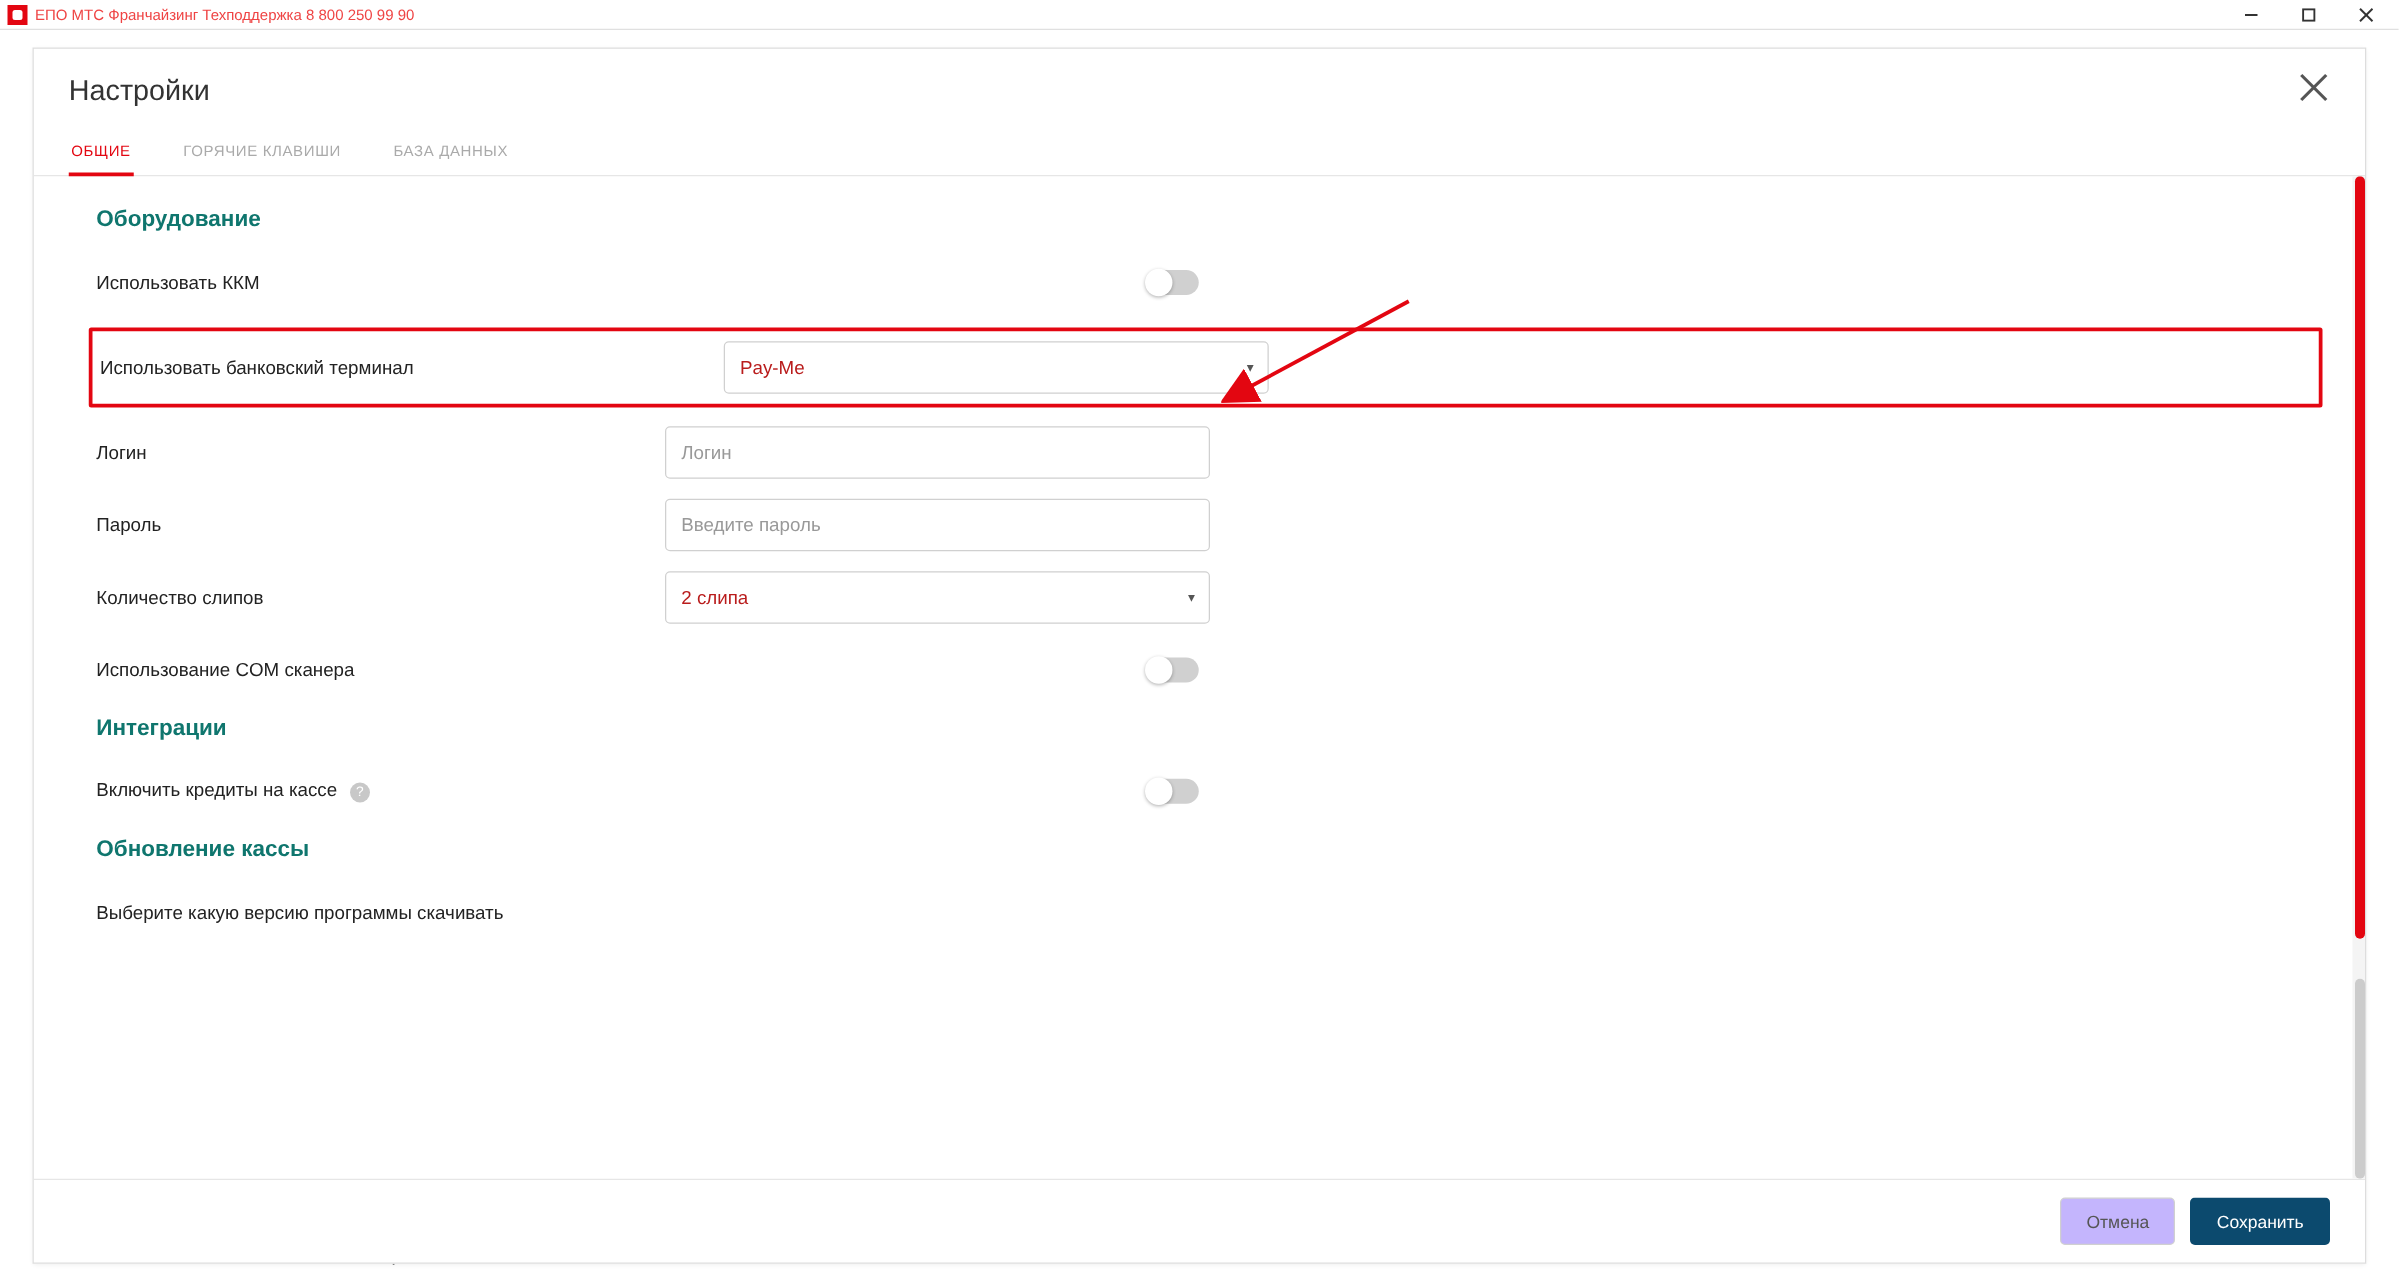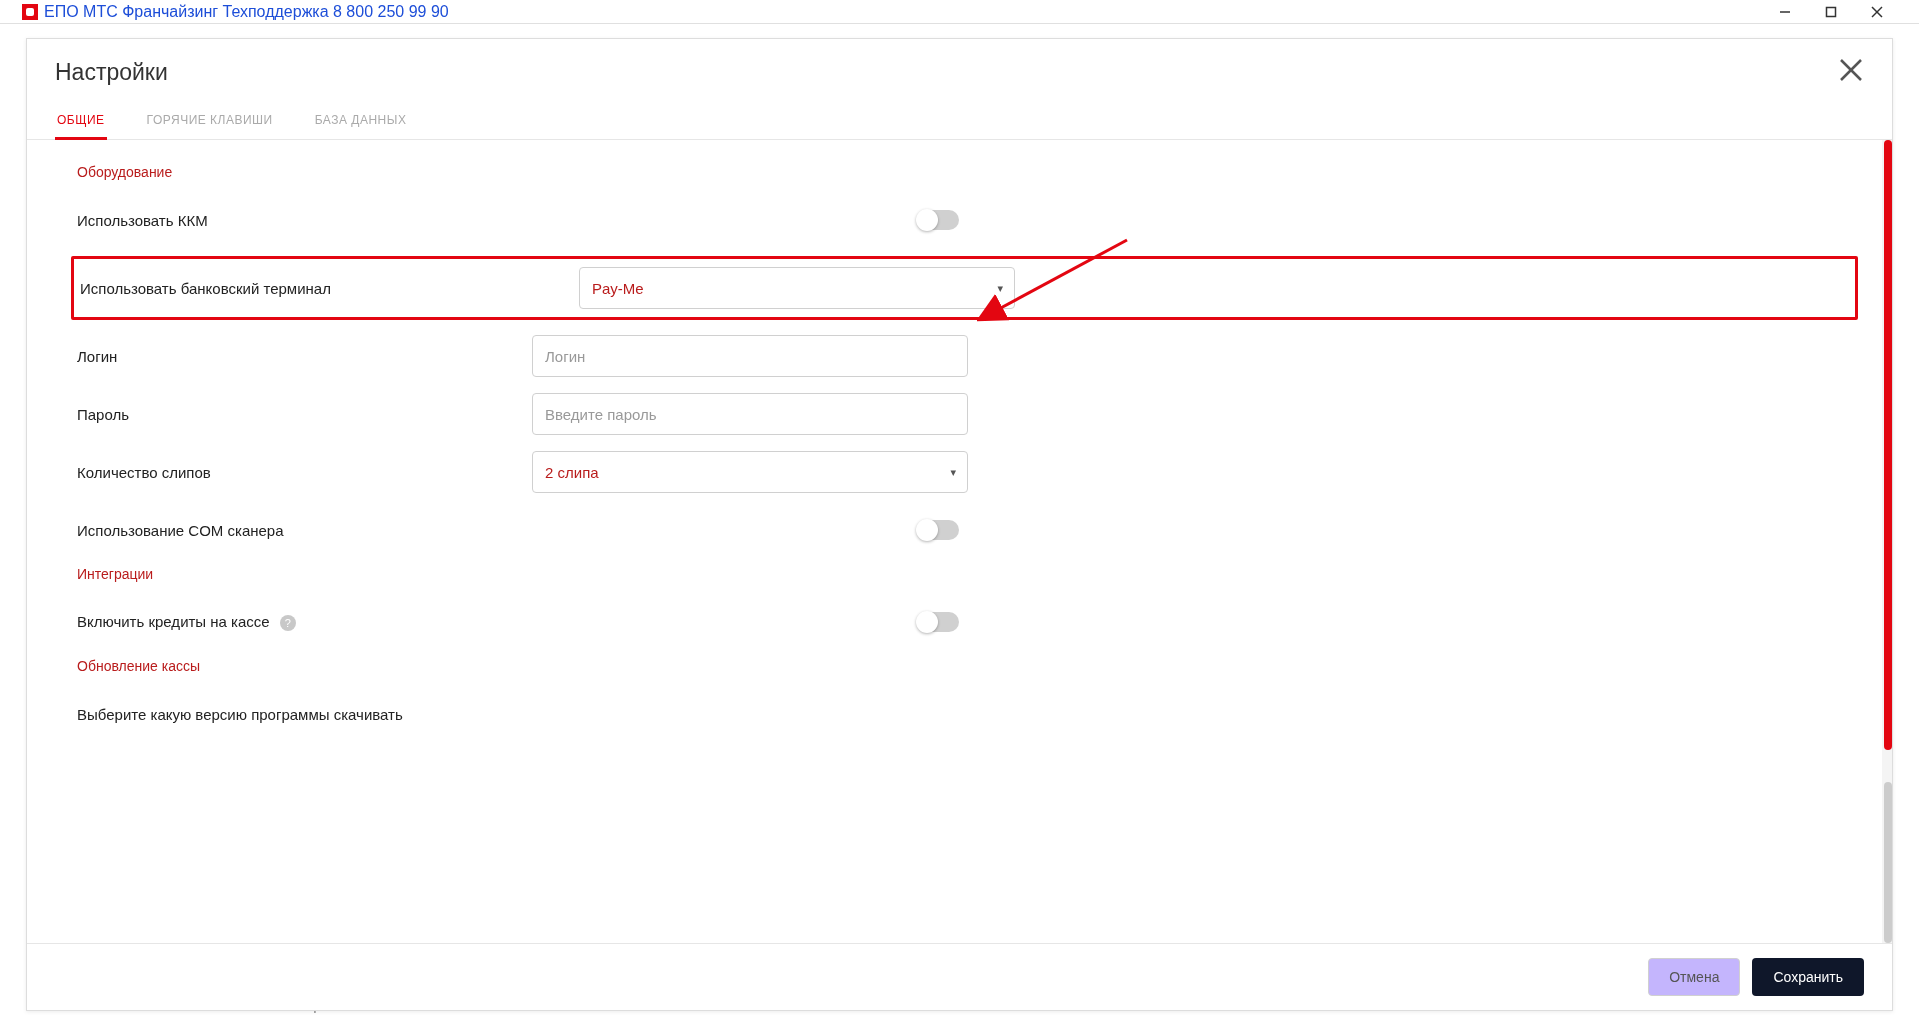--- a/index.html
+++ b/index.html
@@ -1,19 +1,19 @@
 <!DOCTYPE html>
 <html><head>
 <meta charset="utf-8">
 <style>
 * { box-sizing: border-box; margin: 0; padding: 0; }
 html, body { width: 1919px; height: 1025px; font-family: Arial, Helvetica, sans-serif; background: #fff; overflow: hidden; }
 
 
-.titlebar { height: 24px; display: flex; align-items: center; padding: 0 22px; border-bottom: 1px solid #e0e0e0; font-size: 16px; color: #1d4ed8; }
+.titlebar { height: 24px; display: flex; align-items: center; padding: 0 6px; border-bottom: 1px solid #e0e0e0; font-size: 12px; color: #ef4444; }
 .titlebar .app-logo { width: 16px; height: 16px; background: #e30611; margin-right: 6px; display: flex; align-items: center; justify-content: center; }
 .titlebar .app-logo-inner { width: 8px; height: 8px; background: #fff; border-radius: 2px; }
 .titlebar .win-controls { margin-left: auto; display: flex; gap: 26px; padding-right: 10px; }
 .titlebar .win-btn { width: 20px; height: 20px; display: flex; align-items: center; justify-content: center; cursor: pointer; }
 
 
 .app-body { position: relative; width: 100%; height: calc(100% - 24px); }
 
 
 .bottom-nav { position: absolute; left: 0; right: 0; bottom: 0; height: 42px; display: flex; align-items: center; padding-left: 80px; gap: 150px; font-size: 15px; color: #888; }
@@ -36,21 +36,21 @@
 
 
 .scroll { position: relative; flex: 1; overflow: hidden; padding: 18px 40px 0 40px; }
 .scroll-inner { padding-left: 10px; }
 
 
 .sb-track { position: absolute; right: 0; top: 0; bottom: 0; width: 10px; background: #f4f4f4; }
 .sb-thumb-red { position: absolute; right: 0; top: 0; width: 8px; height: 76%; background: #e30611; border-radius: 4px; }
 .sb-thumb-gray { position: absolute; right: 0; bottom: 0; width: 8px; height: 20%; background: #ccc; border-radius: 4px; }
 
-h2.section { font-size: 14px; font-weight: 400; color: #b91c1c; margin: 6px 0 18px 0; }
+h2.section { font-size: 18px; font-weight: 700; color: #0f766e; margin: 6px 0 18px 0; }
 
 .row { display: flex; align-items: center; min-height: 44px; margin-bottom: 14px; }
 .row .label { width: 455px; font-size: 15px; color: #222; }
 .row .ctrl { width: 436px; }
 
 .highlight { border: 3px solid #e30611; border-radius: 2px; padding: 8px 6px; margin: 0 -6px 14px -6px; gap: 44px; }
 
 .select, .input { width: 100%; height: 42px; border: 1px solid #d0d0d0; border-radius: 4px; padding: 0 12px; font-size: 15px; color: #b91c1c; background: #fff; }
 .select { appearance: none; -webkit-appearance: none; background-image: none; position: relative; }
 .select-wrap { position: relative; width: 100%; }
@@ -62,21 +62,21 @@
 
 .help-icon { display: inline-flex; width: 16px; height: 16px; background: #c8c8c8; color: #fff; border-radius: 50%; align-items: center; justify-content: center; font-size: 11px; margin-left: 6px; }
 
 
 .arrow-svg { position: absolute; left: 950px; top: 90px; pointer-events: none; }
 
 
 .dlg-footer { border-top: 1px solid #e6e6e6; padding: 14px 28px; display: flex; justify-content: flex-end; gap: 12px; }
 .btn { height: 38px; padding: 0 20px; border-radius: 4px; font-size: 14px; cursor: pointer; border: 1px solid transparent; }
 .btn-sec { background: #c4b5fd; border-color: #d0d0d0; color: #555; }
-.btn-pri { background: #0f172a; color: #fff; }
+.btn-pri { background: #0c4a6e; color: #fff; }
 </style>
 </head>
 <body>
 
 <div class="titlebar">
   <div class="app-logo">
       <div class="app-logo-inner"></div>
     </div>
   <span>ЕПО МТС Франчайзинг Техподдержка 8 800 250 99 90</span>
   <div class="win-controls">

